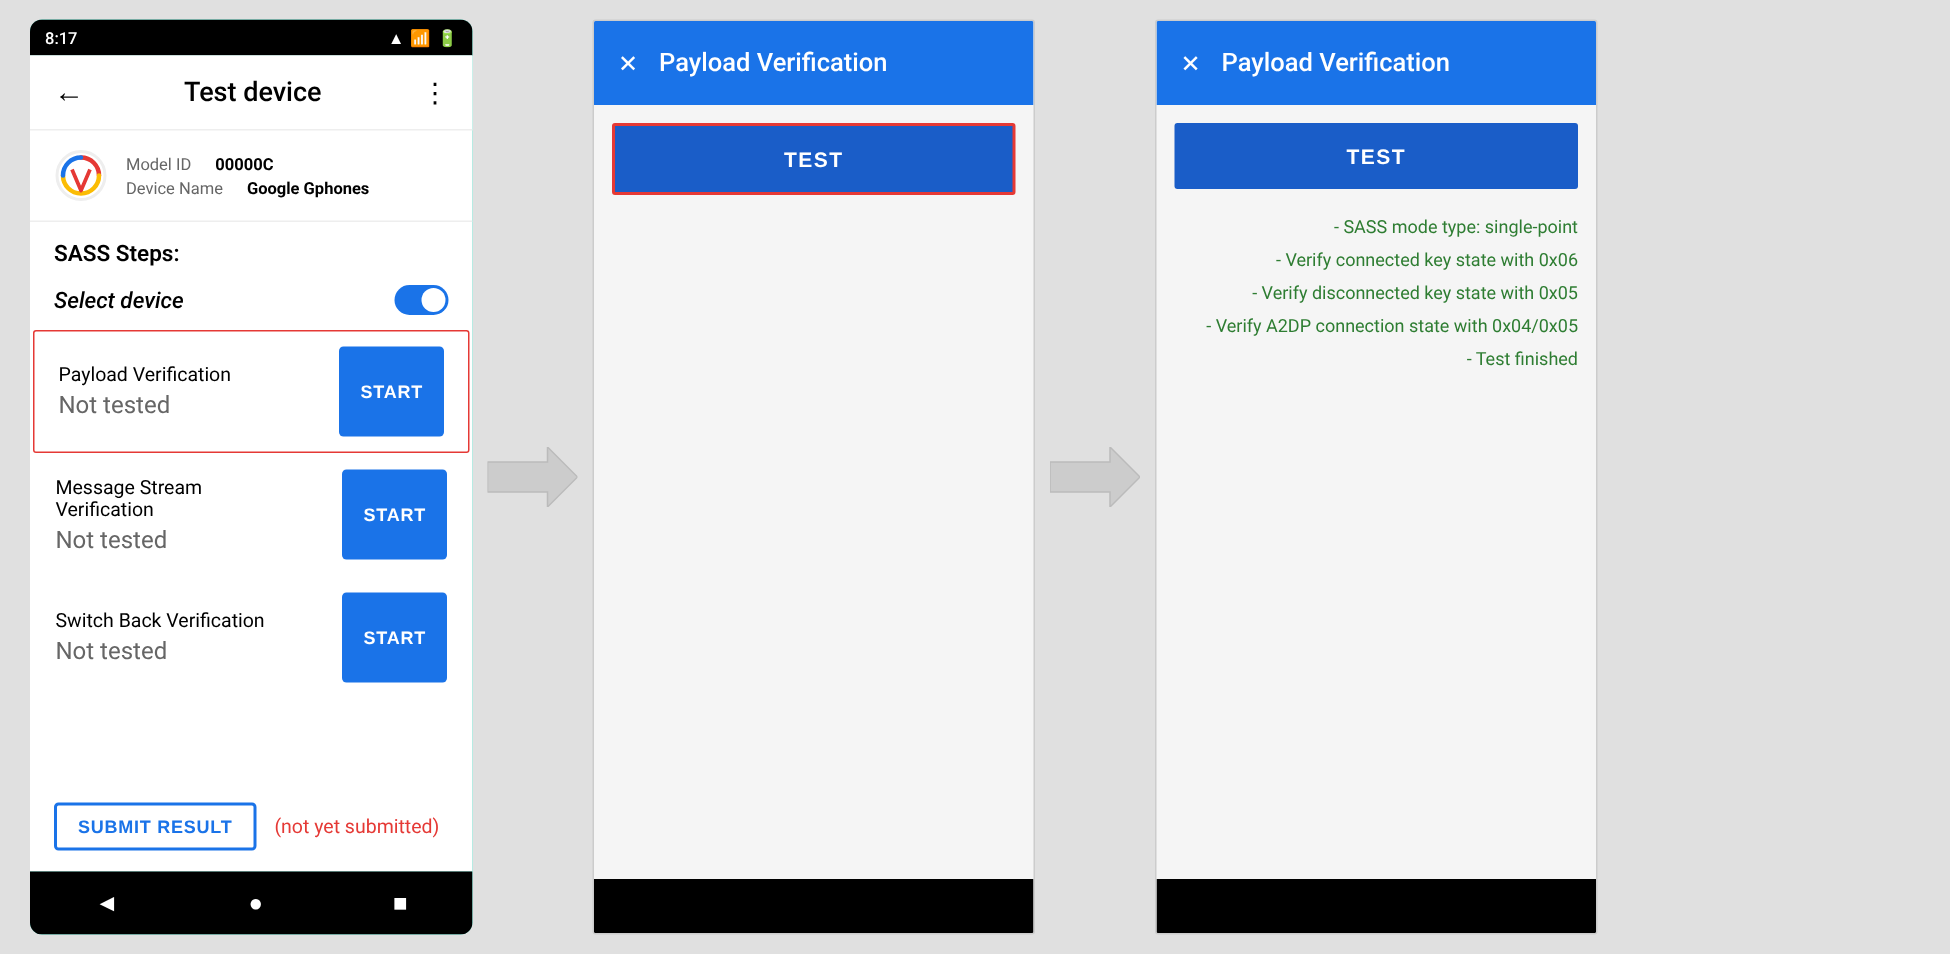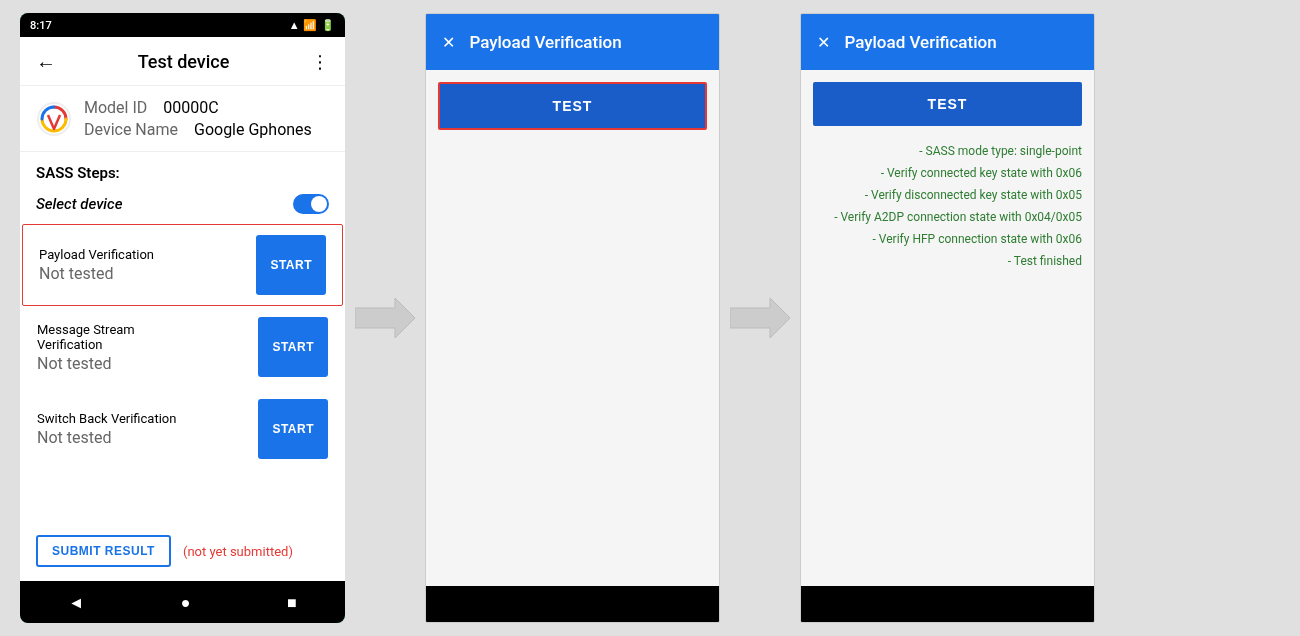--- a/index.html
+++ b/index.html
@@ -20,21 +20,21 @@
       align-items: center;
       width: 1300px;
       height: 636px;
       background: #e0e0e0;
       padding: 10px 20px;
       gap: 0px;
     }
 
     
     .phone-screen {
-      width: 325px;
+      width: 295px;
       height: 610px;
       background: #5eead4;
       border-radius: 8px;
       overflow: hidden;
       display: flex;
       flex-direction: column;
       flex-shrink: 0;
     }
 
     .phone-status-bar {
@@ -95,25 +95,25 @@
 
     .device-details {
       display: flex;
       flex-direction: column;
       gap: 3px;
     }
 
     .device-row {
       display: flex;
       gap: 16px;
-      font-size: 16px;
+      font-size: 11px;
     }
 
     .device-label { color: #666; }
-    .device-value { color: #000; font-weight: 400; }
+    .device-value { color: #000; font-weight: 700; }
 
     .sass-steps-label {
       padding: 12px 16px 6px;
       font-size: 15px;
       font-weight: 600;
       color: #000;
     }
 
     .select-device-row {
       display: flex;
@@ -453,20 +453,19 @@
       <span class="dialog-close">✕</span>
       <span class="dialog-title">Payload Verification</span>
     </div>
     <div class="dialog-body">
       <button class="test-big-btn">TEST</button>
       <div class="result-lines">
         <span class="result-line">- SASS mode type: single-point</span>
         <span class="result-line">- Verify connected key state with 0x06</span>
         <span class="result-line">- Verify disconnected key state with 0x05</span>
         <span class="result-line">- Verify A2DP connection state with 0x04/0x05</span>
-        <span class="result-line">- Verify HFP connection state with 0x06</span>
         <span class="result-line">- Test finished</span>
       </div>
     </div>
     <div class="dialog-bottom-bar"></div>
   </div>
 
 </div>
 
 </body></html>

